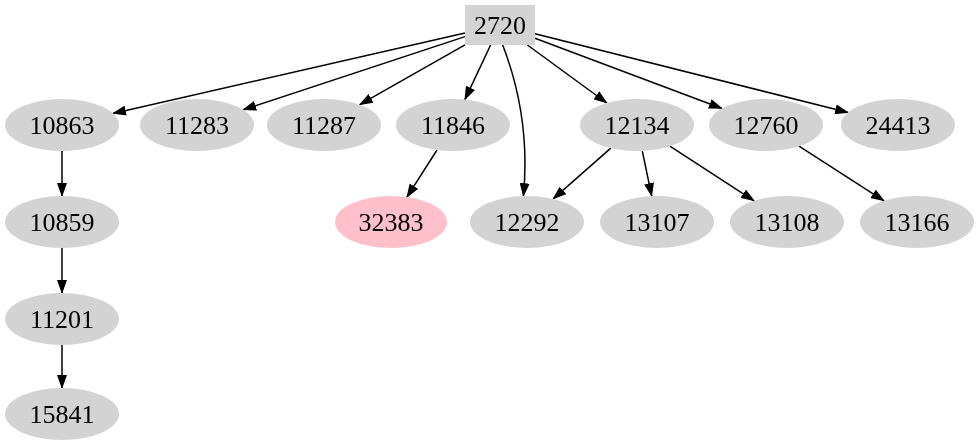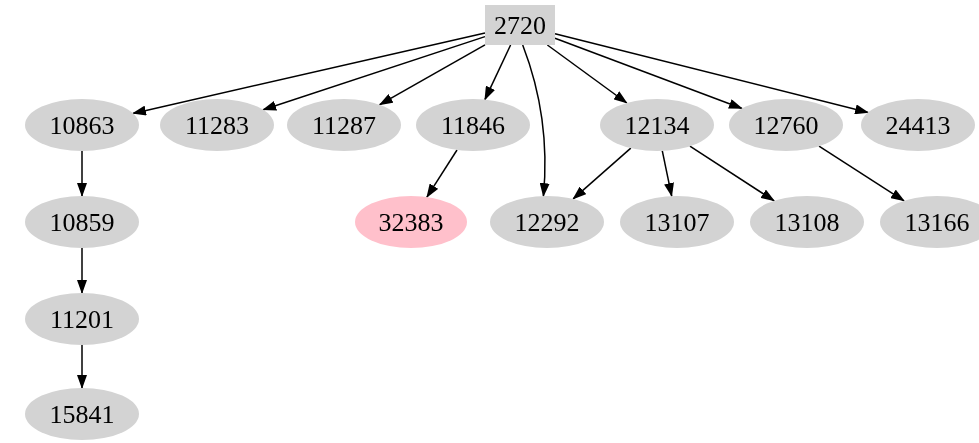--- a/index.html
+++ b/index.html
@@ -9,21 +9,20 @@
     width: 979px;
     height: 443px;
     overflow: hidden;
     font-family: "Liberation Serif", "DejaVu Serif", serif;
   }
   .canvas {
     position: relative;
     width: 809px;
     height: 443px;
     background: #ffffff;
-    padding-left: 20px;
   }
   svg { display: block; }
   .node-label {
     font-family: "Liberation Serif", "DejaVu Serif", serif;
     font-size: 26px;
     fill: #000000;
   }
   .edge-path {
     fill: none;
     stroke: #000000;

